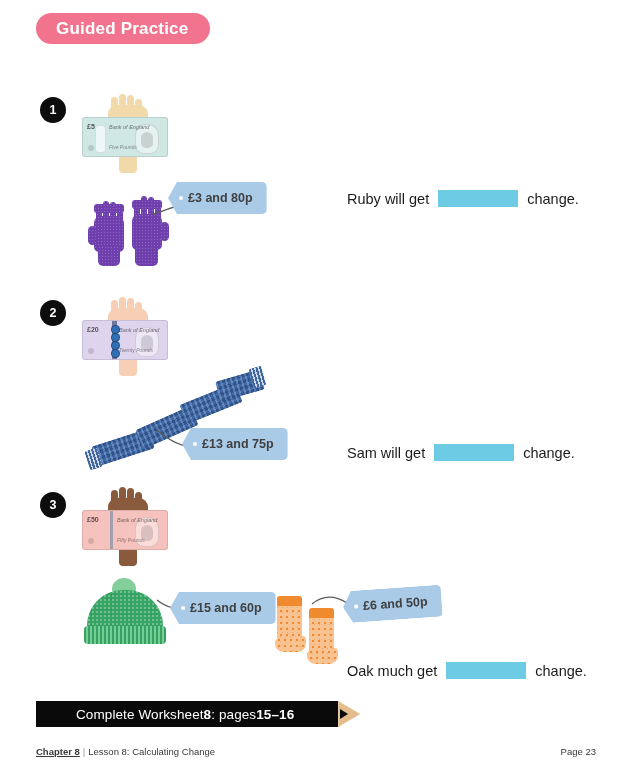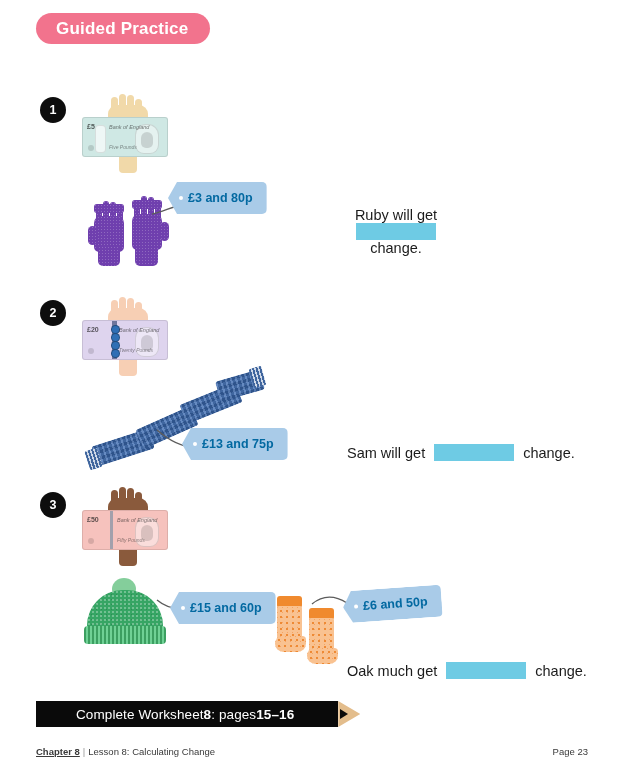--- a/index.html
+++ b/index.html
@@ -164,21 +164,21 @@
     left: -1px;
     width: 7px; height: 7px;
     border-radius: 50%;
     background: #2f6fb5;
     border: 1px solid rgba(0,0,0,0.3);
   }
 
   
   .tag {
     position: absolute;
-    color: #0369a1;
+    color: #404040;
     font-size: 12.5px;
     font-weight: 600;
     white-space: nowrap;
   }
   .tag .tag-shape {
     position: relative;
     background: #a9cbe8;
     padding: 9px 14px 9px 20px;
     border-radius: 3px 5px 5px 3px;
     clip-path: polygon(0% 50%, 9px 0%, 100% 0%, 100% 100%, 9px 100%);
@@ -349,21 +349,21 @@
     position: absolute;
     left: 36px;
     top: 746px;
     font-size: 9.5px;
     color: #3a3a3a;
   }
   .footer-left b { font-weight: bold; text-decoration: underline; }
   .footer-left .sep { color: #9a9a9a; margin: 0 3px; }
   .footer-right {
     position: absolute;
-    right: 38px;
+    right: 30px;
     top: 746px;
     font-size: 9.5px;
     color: #3a3a3a;
   }
 </style>
 </head>
 <body>
 
 <div class="page">
 
@@ -420,21 +420,21 @@
     <path d="M2,18 C14,16 26,8 36,9" class="tag-string"></path>
   </svg>
 
   <div class="tag" style="left:168px; top:182px;">
     <div class="tag-shape">
       <span class="eyelet"></span>
       <span>£3 and 80p</span>
     </div>
   </div>
 
-  <div class="answer" style="left:347px; top:207px;flex-direction:column;">
+  <div class="answer" style="left:347px; top:190px;">
     <span>Ruby will get</span>
     <span class="blank"></span>
     <span>change.</span>
   </div>
 
   <div class="badge" style="left:40px; top:300px;">
     <span>2</span>
   </div>
 
   <div class="hand-group" style="left:80px; top:300px;">

